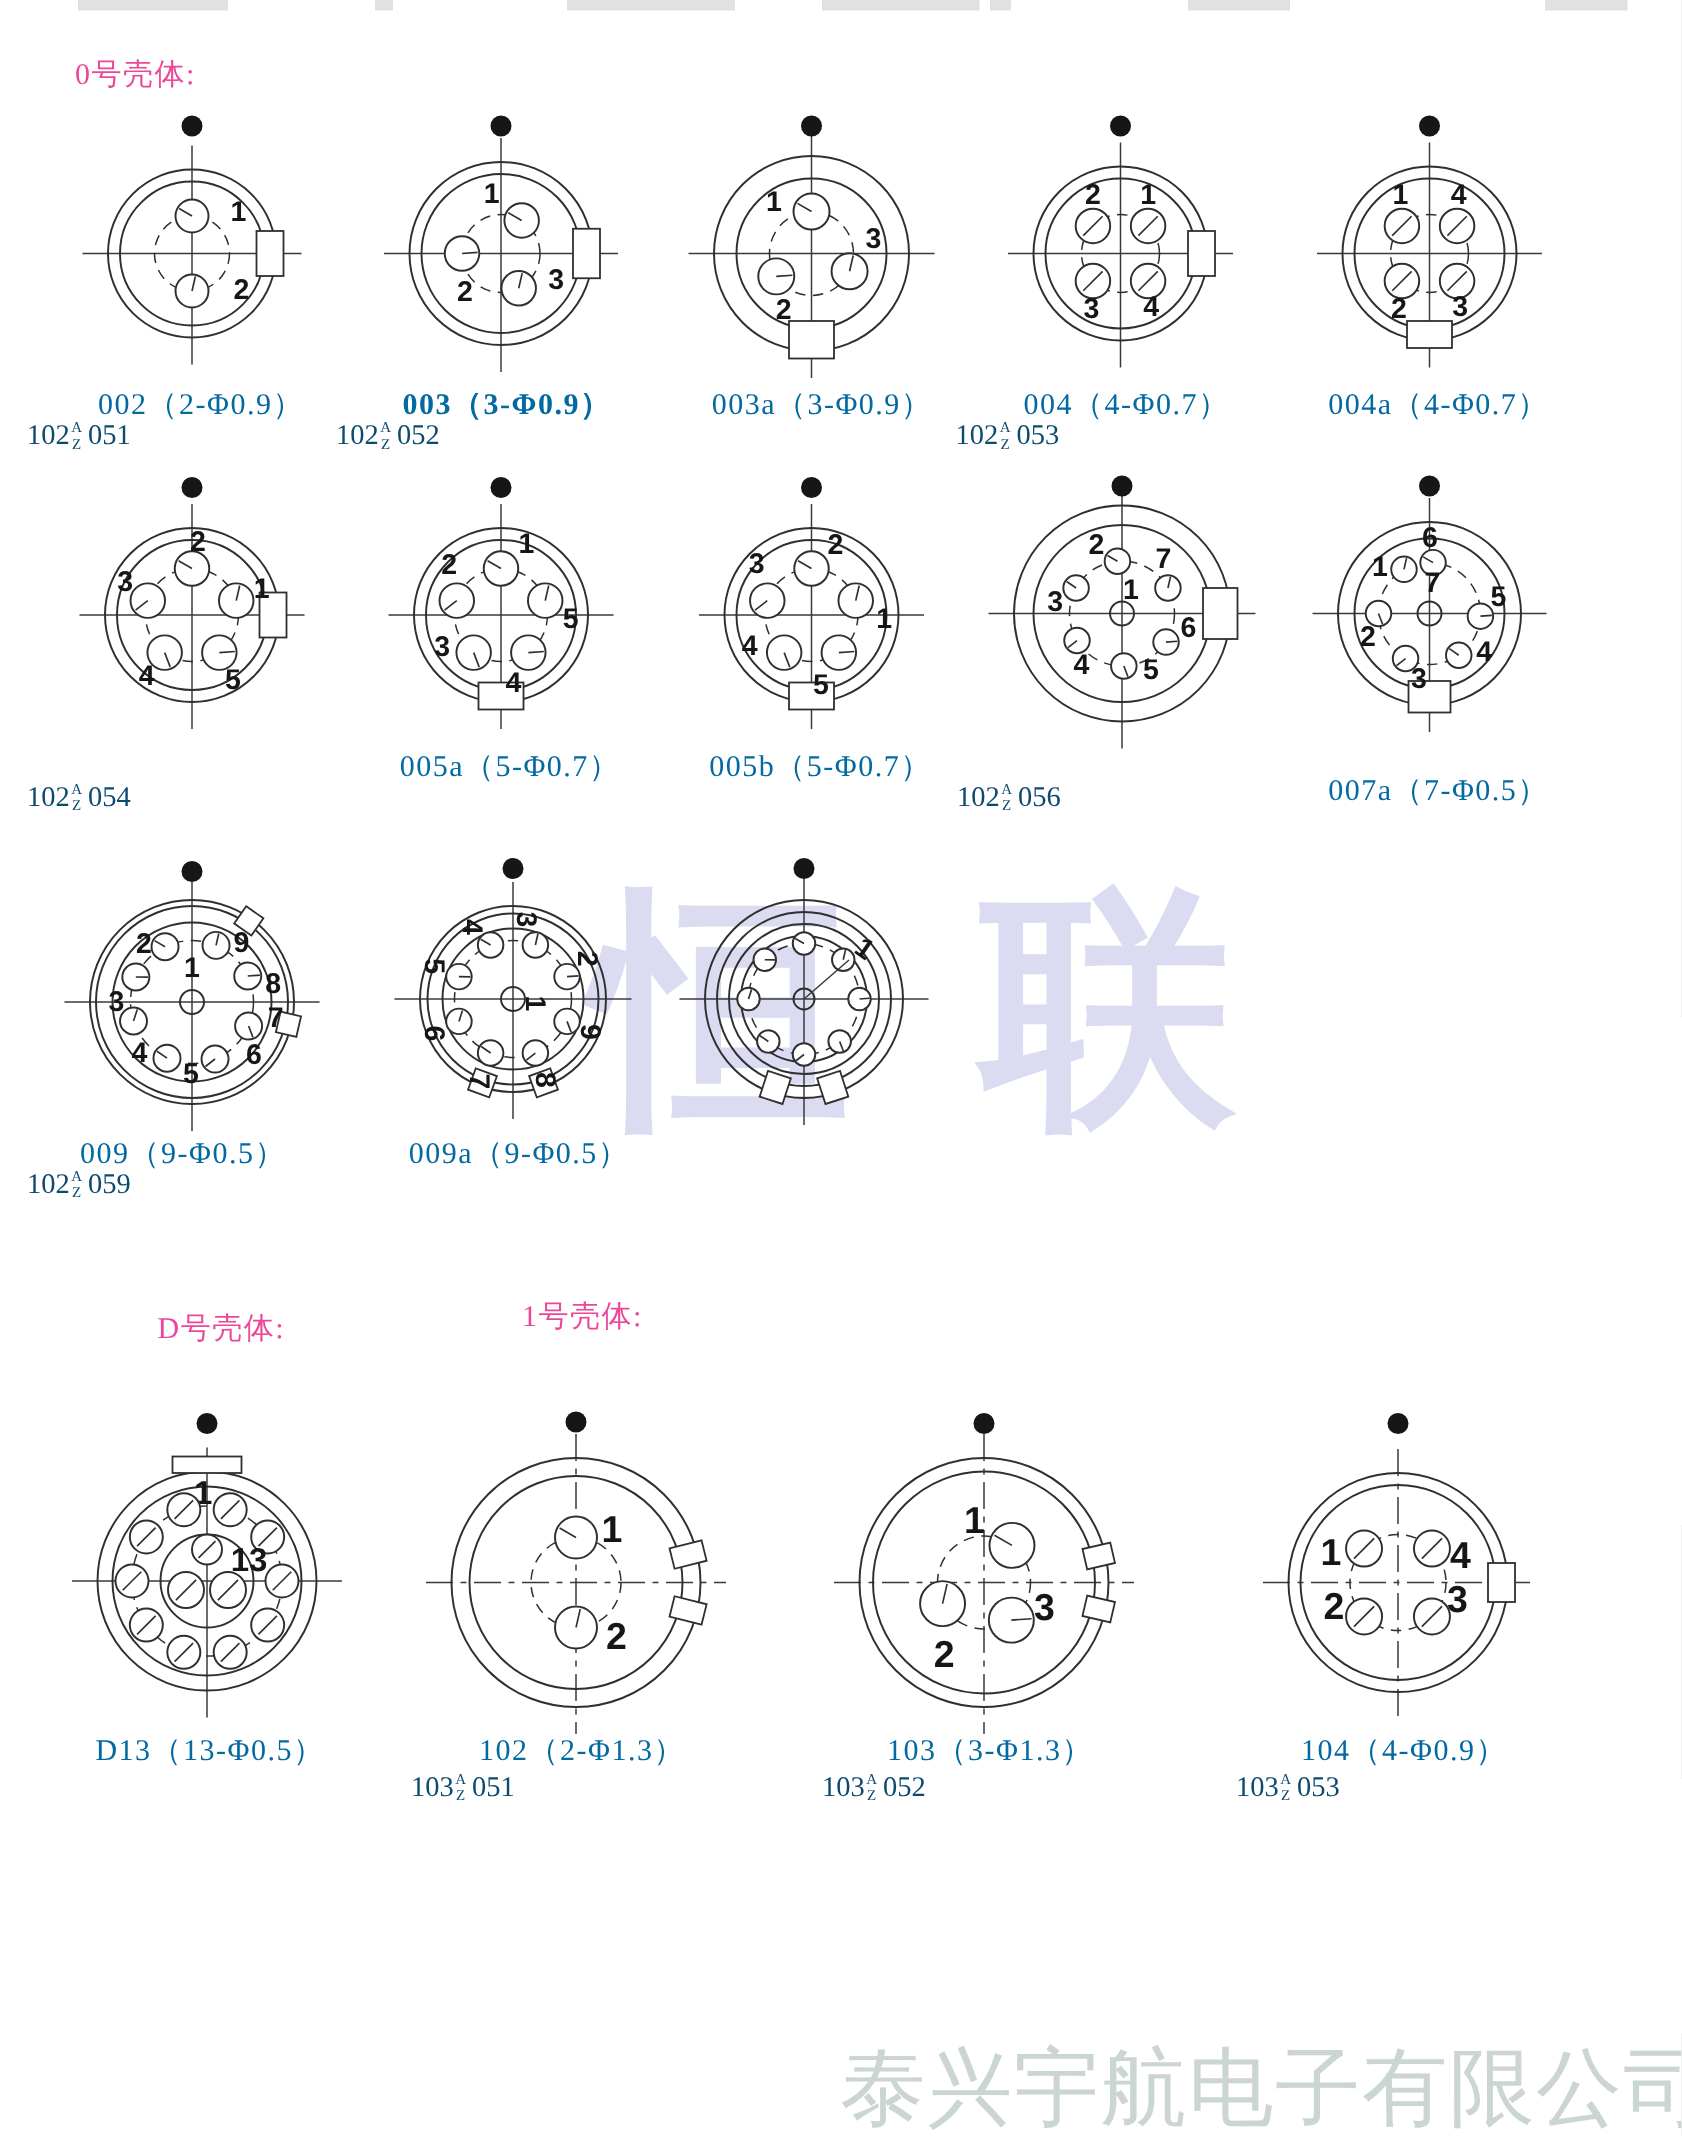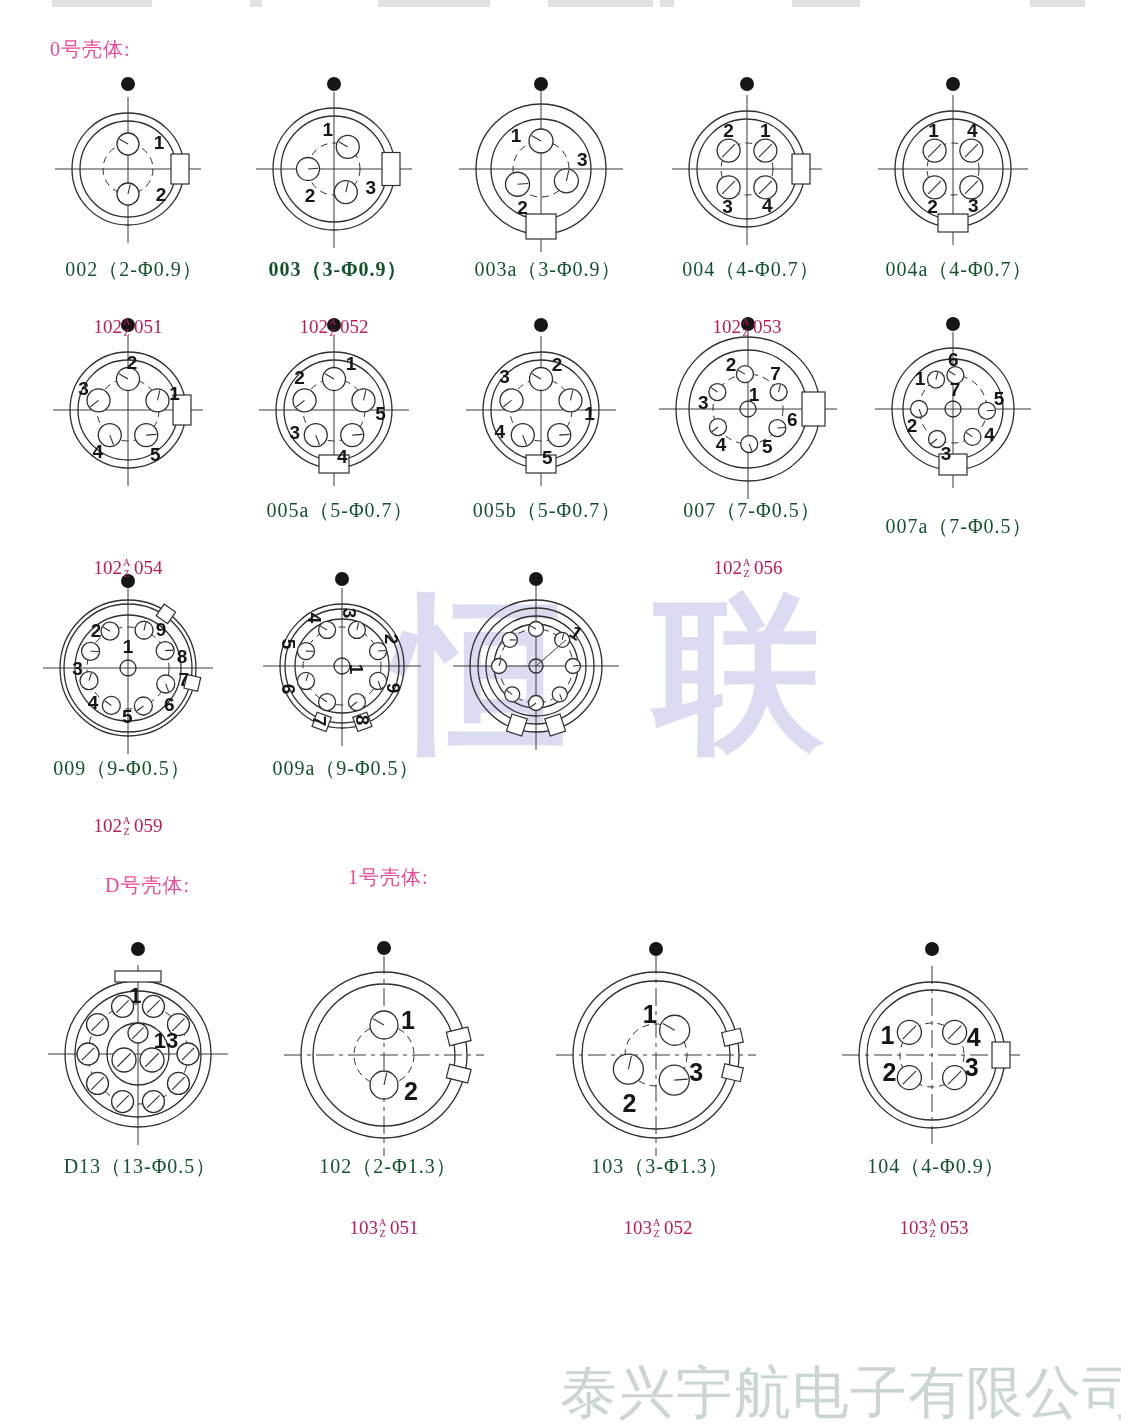--- a/index.html
+++ b/index.html
@@ -1,24 +1,24 @@
 <!DOCTYPE html>
 <html><head>
 <meta charset="utf-8">
 <style>
   html,body{margin:0;padding:0;background:#e8e8e8;}
   #page{position:relative;width:1121px;height:1424px;background:#ffffff;overflow:hidden;
         font-family:"Liberation Serif",serif;}
   #diagram-svg{position:absolute;left:0;top:0;z-index:3;}
   #captions{position:absolute;left:0;top:0;width:100%;height:100%;z-index:4;pointer-events:none;}
   .hdr{position:absolute;z-index:4;font-size:20px;color:#ec4899;letter-spacing:1px;white-space:nowrap;}
-  .cap{position:absolute;width:260px;text-align:center;font-size:20px;color:#14532d;
+  .cap{position:absolute;width:260px;text-align:center;font-size:20px;color:#0369a1;
        letter-spacing:1px;white-space:nowrap;}
-  .code{position:absolute;width:220px;display:flex;justify-content:center;align-items:flex-start;
-        font-size:19px;color:#be185d;margin-top:36px;}
+  .code{position:absolute;width:220px;display:flex;align-items:flex-start;
+        font-size:19px;color:#0c4a6e;}
   .code .stack{display:inline-flex;flex-direction:column;align-items:center;font-size:10px;
         line-height:1.05;margin:1px 2px 0 1px;}
   .code .num{margin-left:2px;}
   .watermark{position:absolute;left:396px;top:588px;z-index:1;font-size:170px;line-height:1;
         font-weight:bold;letter-spacing:88px;white-space:nowrap;font-family:"DejaVu Sans",sans-serif;}
   .company{position:absolute;left:560px;top:1364px;z-index:1;font-size:57px;line-height:1;
         letter-spacing:1px;white-space:nowrap;font-family:"Liberation Serif",serif;}
   .frag{position:absolute;top:0;height:7px;background:#bdbdbd;opacity:.45;z-index:2;}
   .cl{stroke:#3a3a3a;stroke-width:1;}
   .ring{fill:none;stroke:#2f2f2f;stroke-width:1.3;}
@@ -540,21 +540,20 @@
       <div class="code" style="left: 18px; top: 521px;">
         <span>102</span>
         <span class="stack">
           <span>A</span>
           <span>Z</span>
         </span>
         <span class="num">054</span>
       </div>
       <div class="cap" style="left: 210px; top: 497px;">005a（5-Φ0.7）</div>
       <div class="cap" style="left: 417px; top: 497px;">005b（5-Φ0.7）</div>
-      <div class="cap" style="left: 622px; top: 497px;">007（7-Φ0.5）</div>
       <div class="code" style="left: 638px; top: 521px;">
         <span>102</span>
         <span class="stack">
           <span>A</span>
           <span>Z</span>
         </span>
         <span class="num">056</span>
       </div>
       <div class="cap" style="left: 829px; top: 497px; margin-top: 16px;">007a（7-Φ0.5）</div>
       <div class="cap" style="left: -8px; top: 755px;">009（9-Φ0.5）</div>

